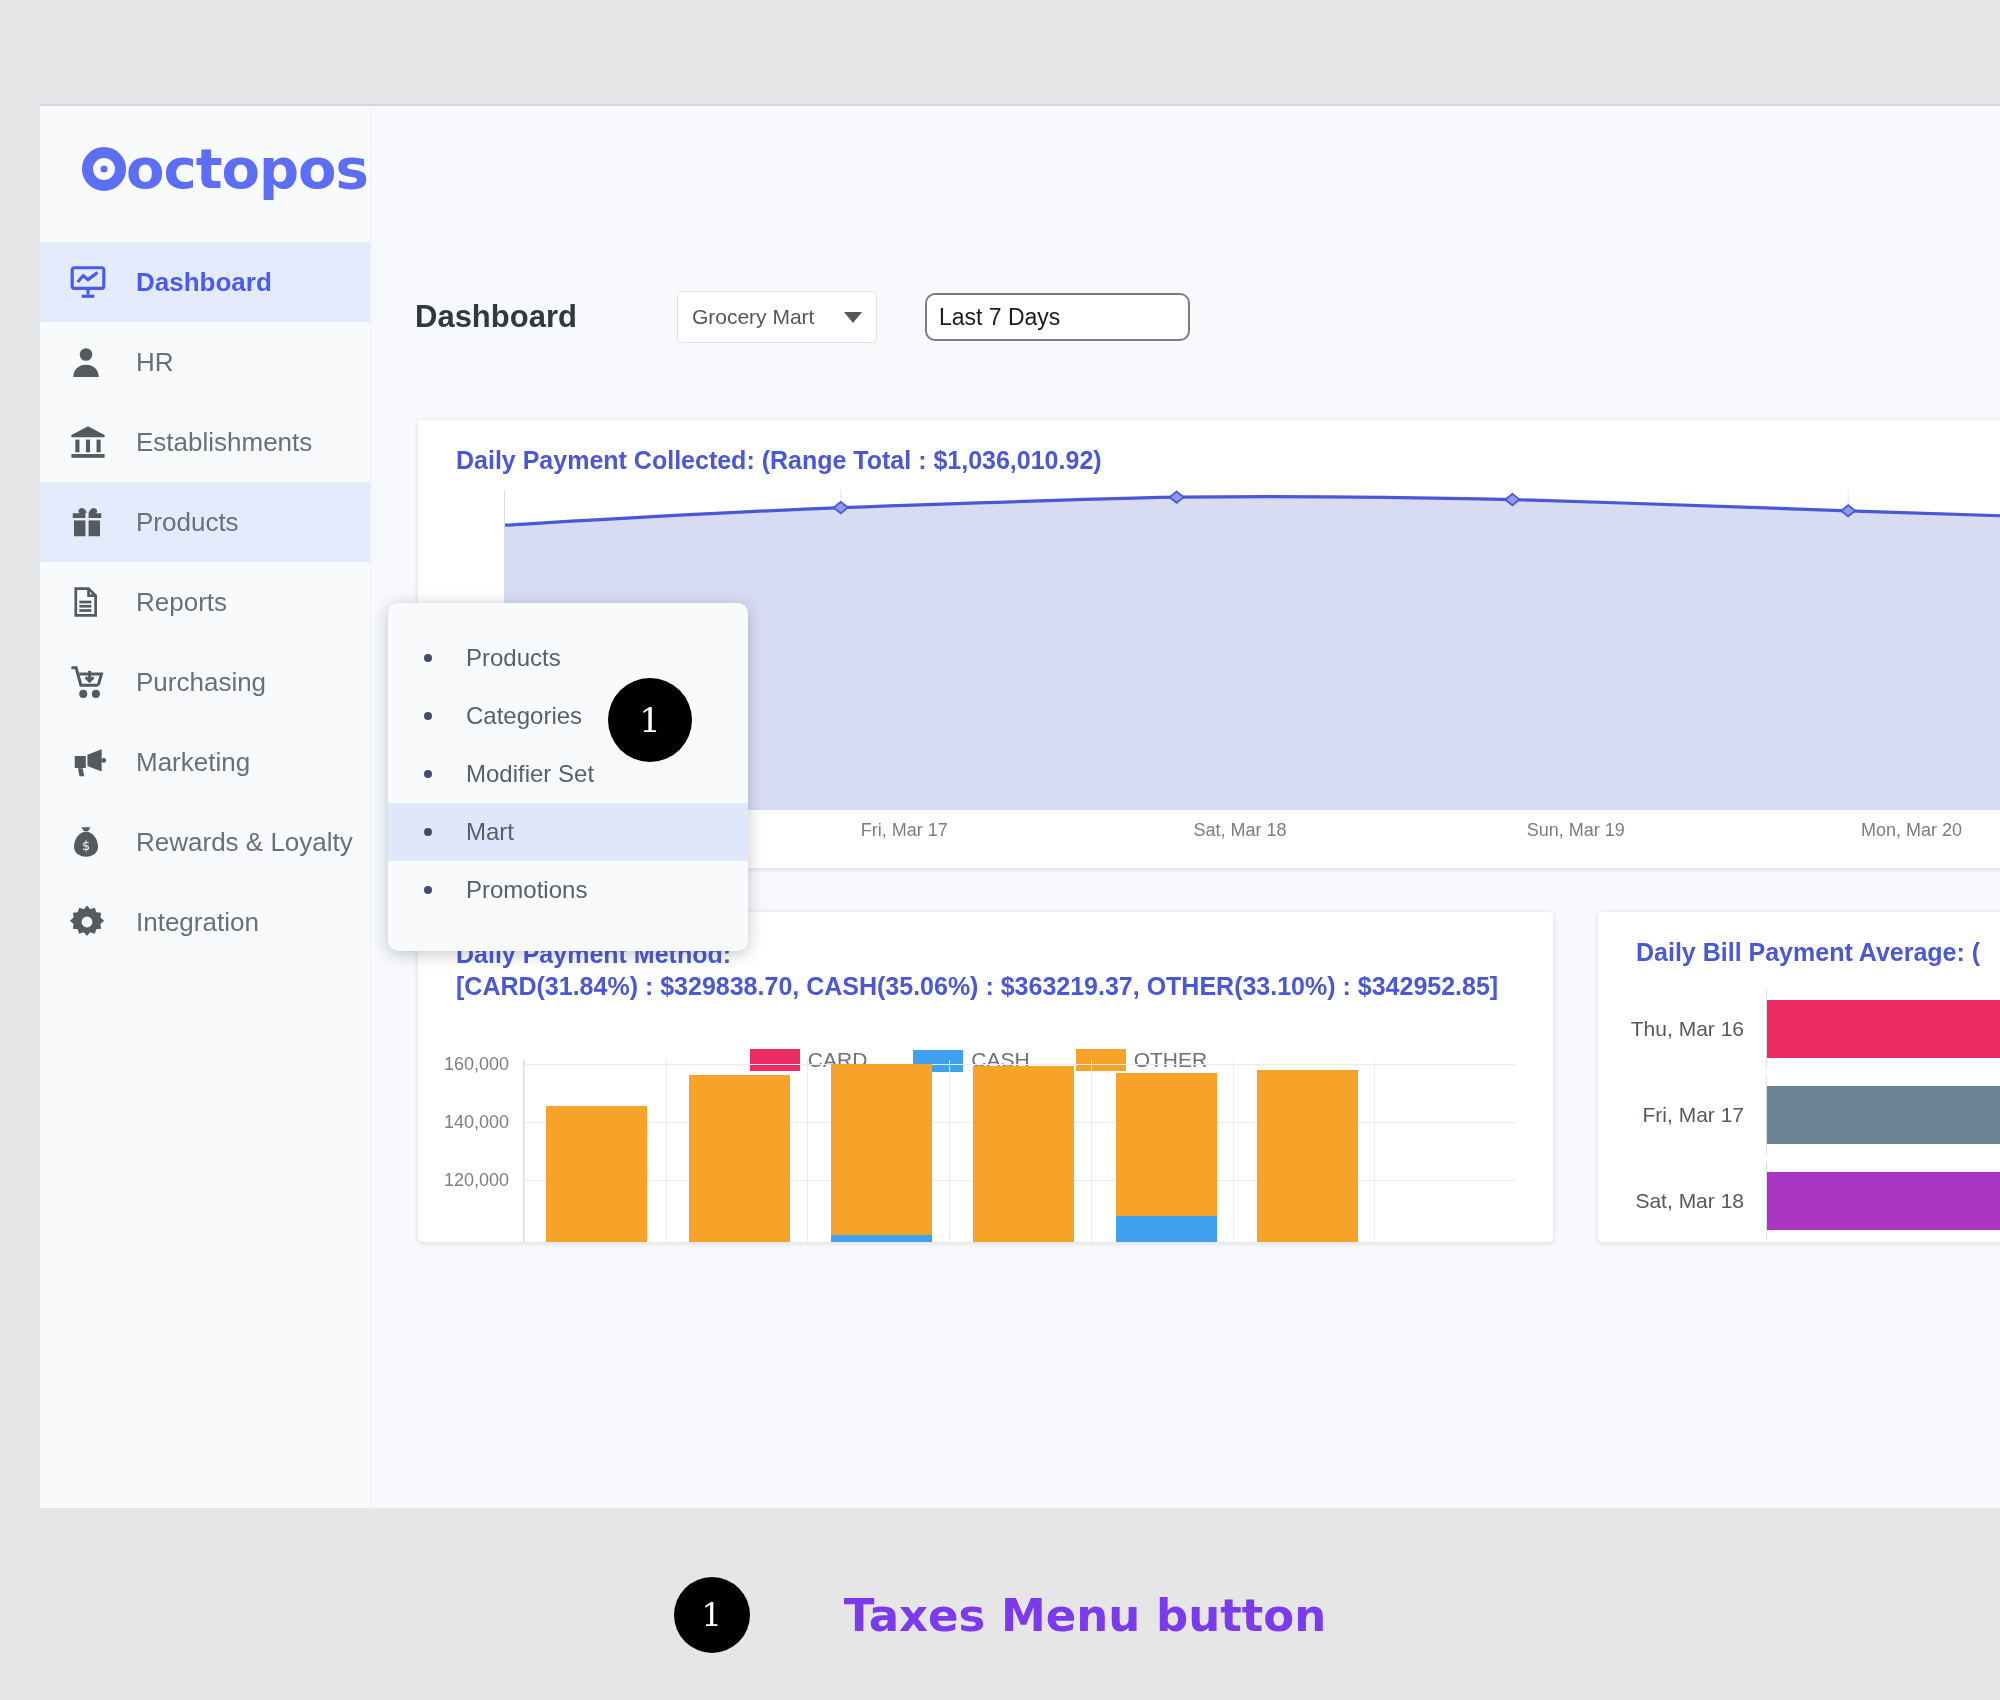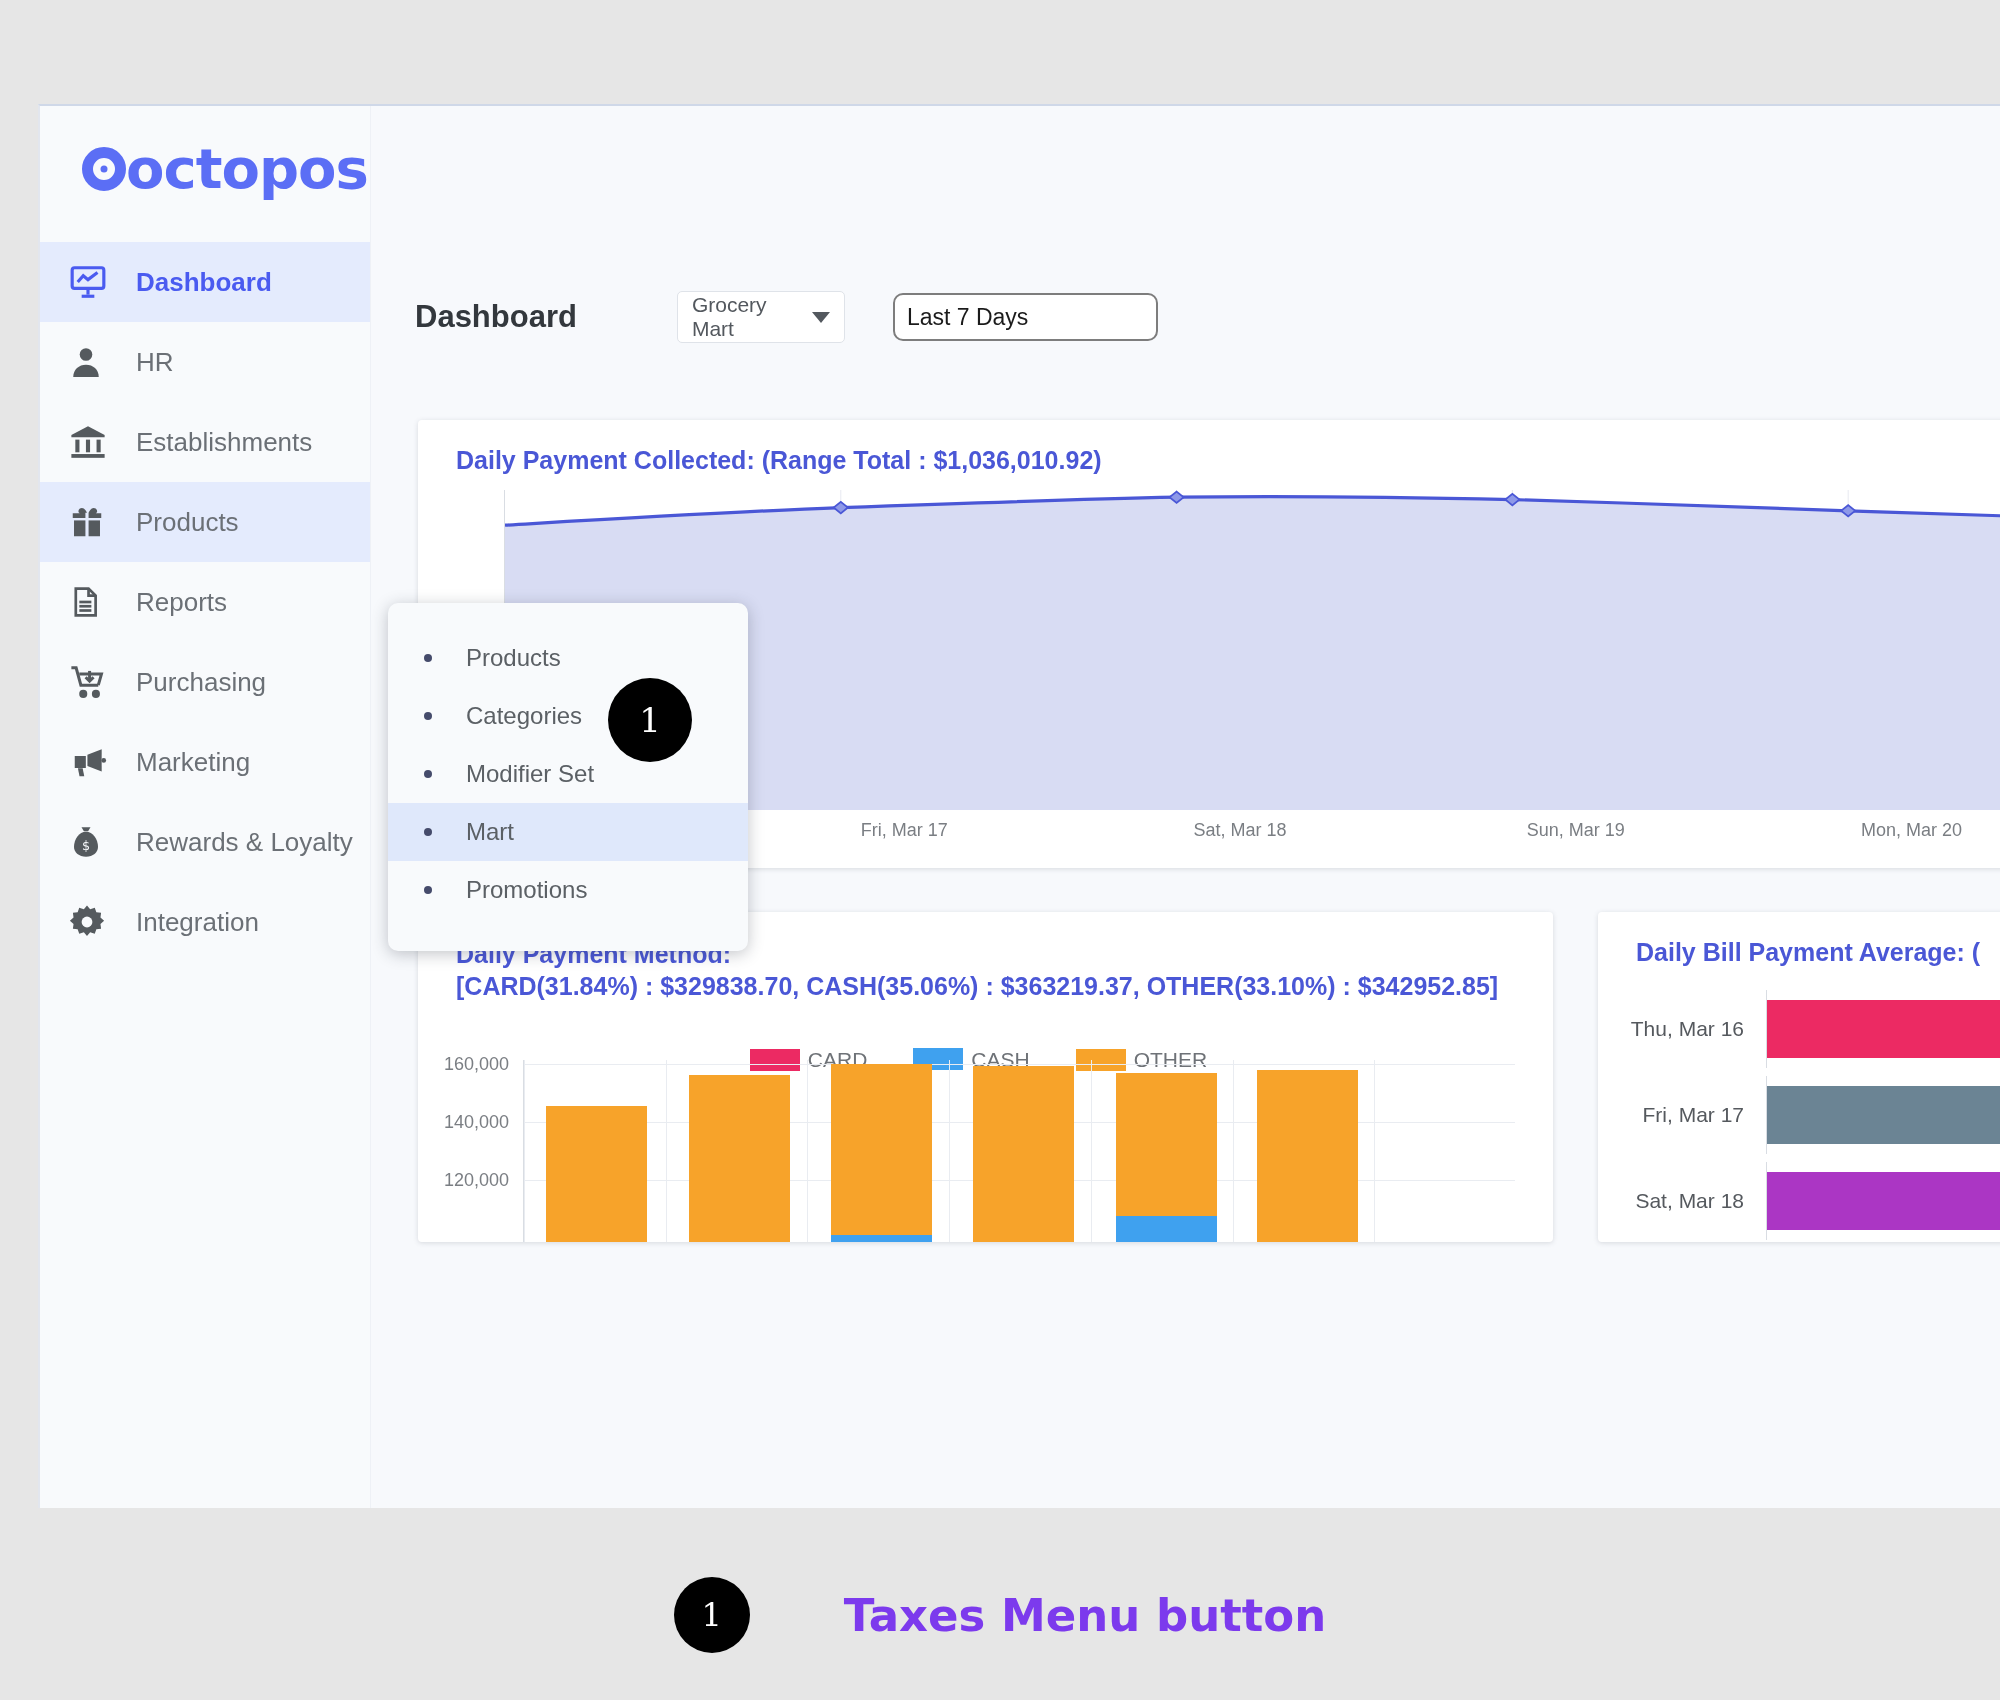--- a/index.html
+++ b/index.html
@@ -55,21 +55,21 @@
   .nav-item.hl{background:#e4ebfd;}
 
   
   .content{position:absolute;left:330px;top:0;right:0;bottom:0;}
   .page-head{
     position:absolute;left:45px;top:185px;
     display:flex;align-items:center;gap:0px;
   }
   .page-title{font-size:31px;font-weight:bold;color:#33383d;}
   .store-select{
-    margin-left:100px;width:168px;height:52px;
+    margin-left:100px;width:200px;height:52px;
     background:#fff;border:1px solid #dfe3e9;border-radius:5px;
     display:flex;align-items:center;justify-content:space-between;
     padding:13px 14px;box-sizing:border-box;cursor:pointer;
   }
   .store-select .txt{font-size:21px;color:#53585e;}
   .chev{width:0;height:0;border-left:9px solid transparent;border-right:9px solid transparent;border-top:11px solid #53585e;}
   .range-input{
     margin-left:48px;width:265px;height:48px;
     background:#fff;border:2px solid #7d7d7d;border-radius:10px;
     display:flex;align-items:center;padding:0 12px;box-sizing:border-box;
@@ -361,21 +361,21 @@
       <div class="card-title two-line">
         <div>Daily Payment Method:</div>
         <div>[CARD(31.84%) : $329838.70, CASH(35.06%) : $363219.37, OTHER(33.10%) : $342952.85]</div>
       </div>
 
       <div class="legend">
         <span style="display:flex;align-items:center;">
           <span class="sw" style="background:#ec2a63;"></span>
           <span class="lg-lbl">CARD</span>
         </span>
-        <span style="display:flex;align-items:flex-start;">
+        <span style="display:flex;align-items:flex-end;">
           <span class="sw" style="background:#3fa1ef;"></span>
           <span class="lg-lbl">CASH</span>
         </span>
         <span style="display:flex;align-items:center;">
           <span class="sw" style="background:#f7a32a;"></span>
           <span class="lg-lbl">OTHER</span>
         </span>
       </div>
 
       <div class="bars-wrap">

